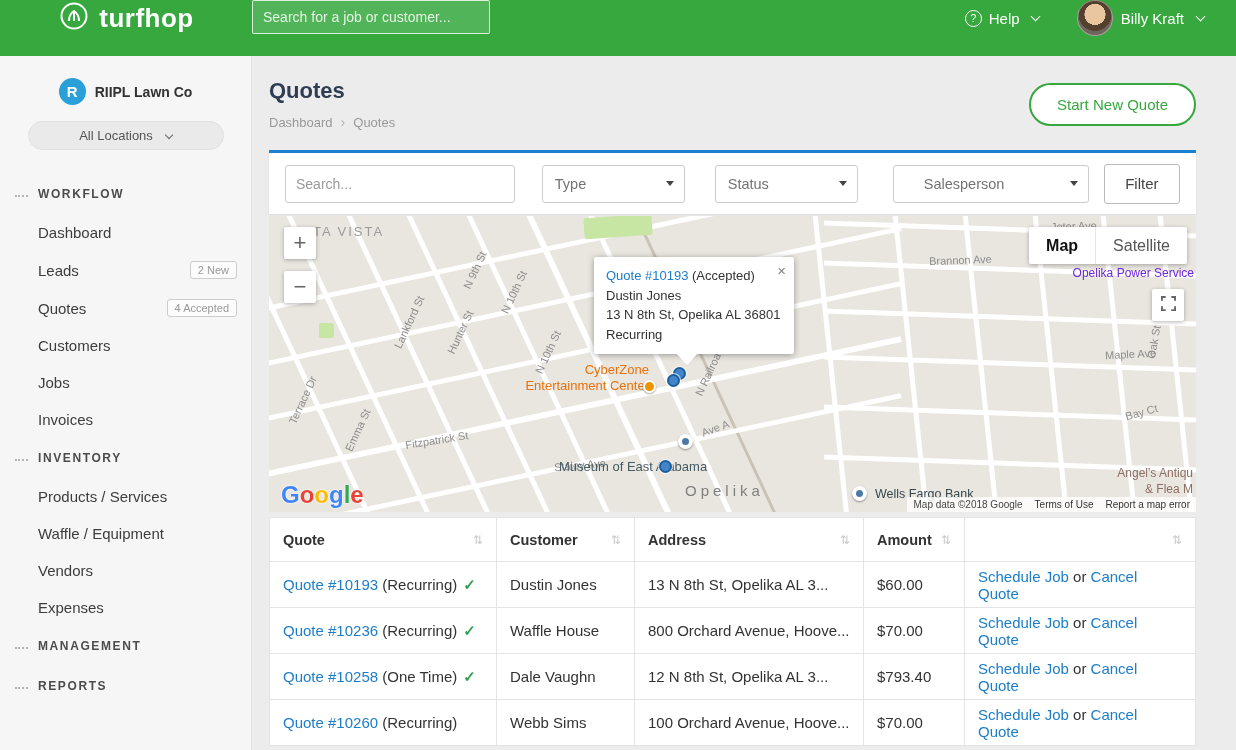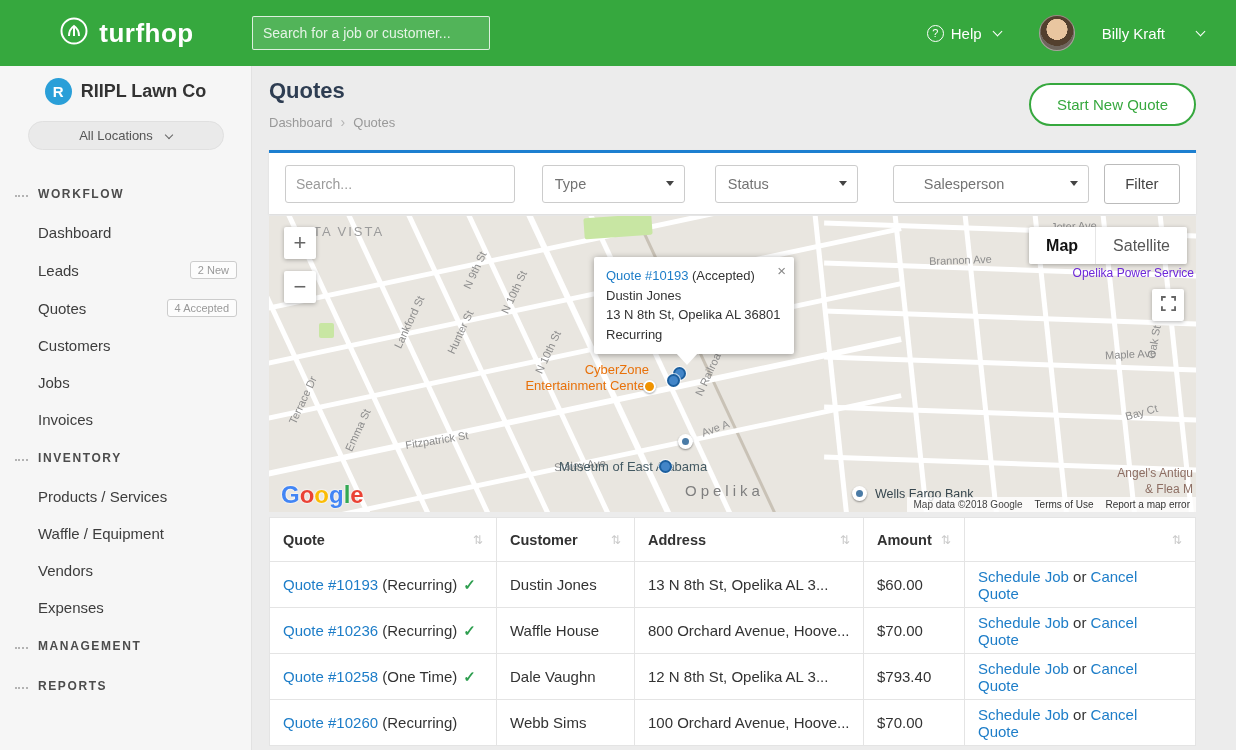--- a/index.html
+++ b/index.html
@@ -1,37 +1,37 @@
 <!DOCTYPE html>
 <html style="--green: #36a83e; --accent: #1d7fd0; --blue: #1d7dc8;"><head>
 <meta charset="utf-8">
 <style>
   html,body{margin:0;padding:0;background:#ddd;}
   *{box-sizing:border-box;font-family:"Liberation Sans",sans-serif;}
   .app{position:relative;width:1236px;height:750px;overflow:hidden;background:#ececec;}
 
   
-  .topbar{position:absolute;top:0;left:0;right:0;height:66px;background:var(--green,#36a83e);display:flex;align-items:center;z-index:20;}
+  .topbar{position:absolute;top:0;left:0;right:0;height:56px;background:var(--green,#36a83e);display:flex;align-items:flex-start;z-index:20;}
   .brand{width:252px;display:flex;align-items:center;justify-content:center;gap:9px;}
   .brand-text{color:#fff;font-size:26px;font-weight:bold;letter-spacing:.5px;}
   .topbar-search{width:238px;height:34px;background:rgba(255,255,255,.14);border:1px solid rgba(255,255,255,.8);border-radius:2px;padding:0 10px;color:#fff;font-size:14px;outline:none;}
   .topbar-search::placeholder{color:rgba(255,255,255,.85);}
   .topbar-right{margin-left:auto;display:flex;align-items:center;gap:38px;padding-right:32px;color:#fff;}
   .help{display:flex;align-items:center;gap:7px;font-size:15px;cursor:pointer;}
   .help-circle{width:17px;height:17px;border:1px solid #fff;border-radius:50%;font-size:11px;display:flex;align-items:center;justify-content:center;}
   .chev{width:7px;height:7px;border-right:1.5px solid #fff;border-bottom:1.5px solid #fff;transform:rotate(45deg);display:inline-block;margin-left:5px;margin-bottom:3px;}
   .chev.gray{border-color:#666;width:6px;height:6px;margin-bottom:2px;}
-  .user{display:flex;align-items:center;gap:27px;font-size:15px;cursor:pointer;}
+  .user{display:flex;align-items:center;gap:8px;font-size:15px;cursor:pointer;}
   .avatar{width:36px;height:36px;border-radius:50%;background:radial-gradient(circle at 50% 40%,#e9c6a0 0%,#e9c6a0 37%,#53402e 38%,#53402e 58%,#6e655c 59%);box-shadow:inset 0 0 0 1px rgba(255,255,255,.4);}
 
   
   .sidebar{position:absolute;top:56px;left:0;width:252px;bottom:0;background:#f6f6f6;border-right:1px solid #e2e2e2;z-index:10;}
   .company{display:flex;align-items:center;justify-content:center;gap:9px;margin-top:22px;}
   .company-badge{width:27px;height:27px;border-radius:50%;background:#2a9fd8;color:#fff;font-weight:bold;font-size:15px;display:flex;align-items:center;justify-content:center;}
-  .company-name{font-size:18px;font-weight:bold;color:#333;}
+  .company-name{font-size:14px;font-weight:bold;color:#333;}
   .loc-pill{margin:16px auto 0;width:196px;height:29px;background:#eaeaea;border:1px solid #e0e0e0;border-radius:15px;display:flex;align-items:center;justify-content:center;gap:8px;color:#555;font-size:13px;cursor:pointer;}
   .nav{margin-top:24px;}
   .nav-section{position:relative;padding:13px 0 13px 38px;font-size:12px;font-weight:bold;letter-spacing:1.6px;color:#4c4c4c;}
   .nav-section::before{content:"";position:absolute;left:15px;top:52%;width:13px;border-top:2px dotted #b3b3b3;}
   .nav-item{display:flex;align-items:center;justify-content:space-between;padding:10px 14px 10px 38px;font-size:15px;color:#3d3d3d;cursor:pointer;}
   .badge{font-size:11px;color:#999;border:1px solid #ccc;background:#fcfcfc;border-radius:3px;padding:2px 7px;}
 
   
   .main{position:absolute;left:253px;top:56px;right:0;bottom:0;padding:0 40px 0 16px;overflow:hidden;}
   .page-head{display:flex;justify-content:space-between;align-items:center;padding:16px 0 14px;height:94px;}

